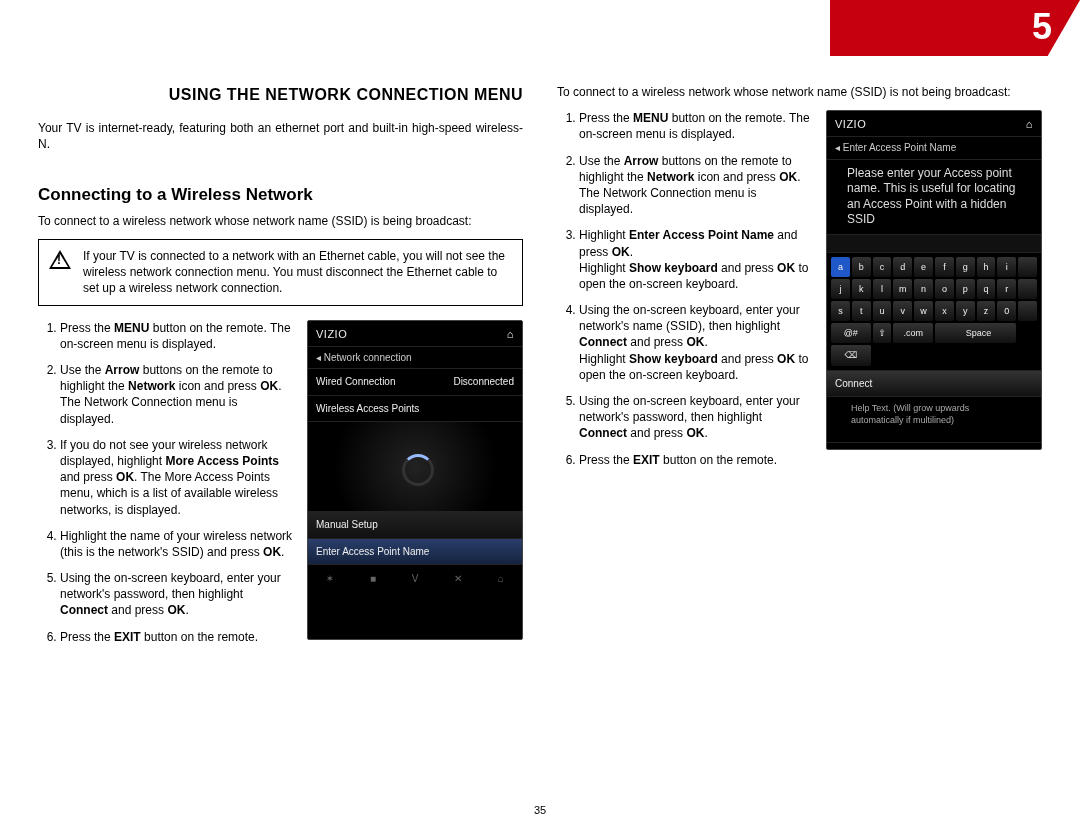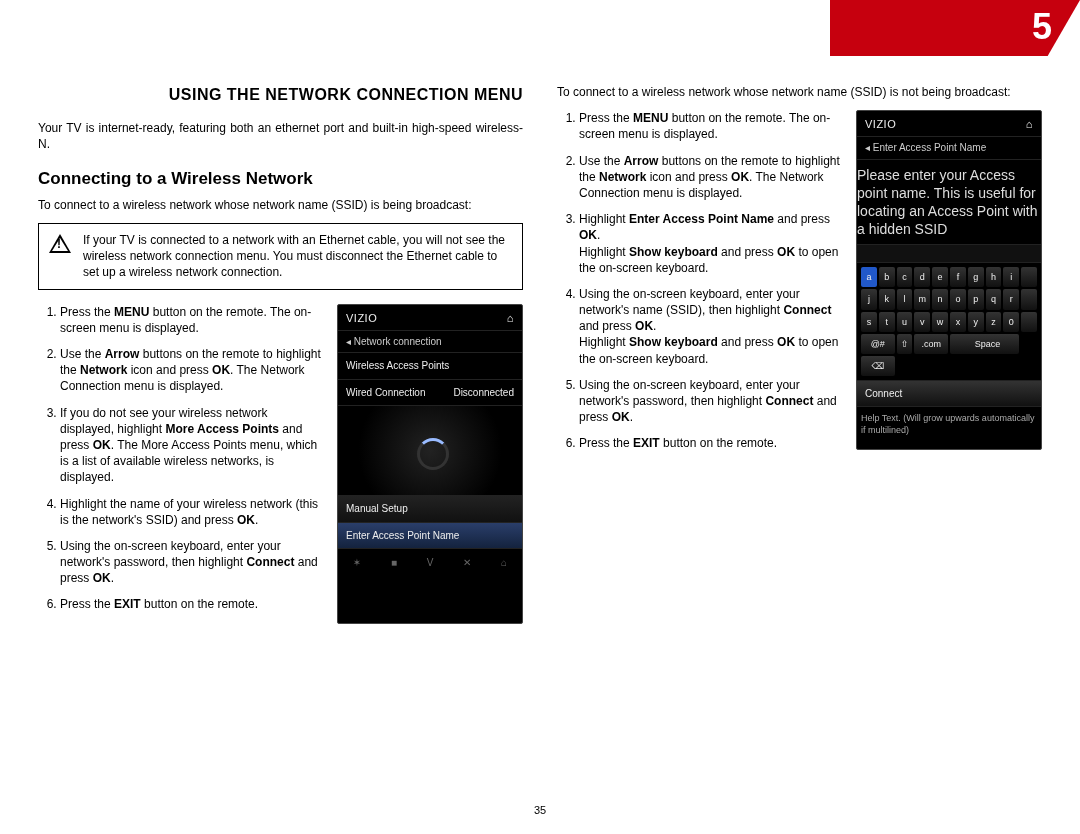--- a/index.html
+++ b/index.html
@@ -38,21 +38,21 @@
   .col {
     width: 490px;
     line-height: 1.35;
   }
   h1 {
     font-size: 16px; font-weight: bold;
     letter-spacing: 0.5px;
     margin-bottom: 14px;
     text-align: right;
   }
-  .intro { text-align: justify; margin-bottom: 16px; }
+  .intro { text-align: justify; margin-bottom: 32px; }
   .subhead { font-weight: bold; margin-bottom: 6px; font-size: 17px; }
   .lead { text-align: justify; margin-bottom: 10px; }
   .warning-box {
     border: 1.5px solid #000;
     padding: 8px 12px 8px 44px;
     position: relative;
     margin-bottom: 14px;
     line-height: 1.35;
   }
   .warning-box .tri {
@@ -73,21 +73,21 @@
   .warning-box .bang {
     position: absolute; left: 18px; top: 12px;
     font-size: 12px; font-weight: bold; color: #000;
   }
   .steps-row { display: flex; gap: 14px; }
   .steps-text { flex: 1; }
   ol.steps { list-style: decimal; padding-left: 22px; }
   ol.steps li { margin-bottom: 10px; line-height: 1.35; }
   ol.steps li .para { display: block; }
   .screenshot {
-    width: 186px; flex-shrink: 0;
+    width: 216px; flex-shrink: 0;
     background: #000;
     border: 1px solid #444;
     border-radius: 2px;
     overflow: hidden;
     color: #eee;
     font-size: 10px;
   }
   .ss-header {
     padding: 6px 8px 4px 8px;
     display: flex; justify-content: space-between; align-items: center;
@@ -114,41 +114,41 @@
     padding: 6px 8px; border-top: 1px solid #222; font-size: 10px;
     background: linear-gradient(#222,#111);
   }
   .ss-item.sel { background: linear-gradient(#2a3e6a,#14233e); }
   .ss-footer {
     height: 28px; border-top: 1px solid #222;
     display: flex; justify-content: space-around; align-items: center;
     font-size: 10px; color: #666;
   }
   .ss-keyboard .ss-hint {
-    padding: 6px 0; font-size: 14px; color: #ddd; line-height: 1.3;
+    padding: 6px 20px; font-size: 12px; color: #ddd; line-height: 1.3;
     border-top: 1px solid #222;
   }
   .kb {
     display: grid; grid-template-columns: repeat(10,1fr);
     gap: 2px; padding: 4px; border-top: 1px solid #222;
   }
   .kb span {
     background: linear-gradient(#333,#111);
     text-align: center; padding: 4px 0; font-size: 9px; border-radius: 2px;
   }
   .kb span.hl { background: #2158c9; }
   .kb span.wide2 { grid-column: span 2; }
   .kb span.wide4 { grid-column: span 4; padding-left: 6px; }
   .ss-connect {
     padding: 6px 8px; border-top: 1px solid #222;
     background: linear-gradient(#333,#111);
     font-size: 10px;
   }
   .ss-help {
-    padding: 6px 4px; font-size: 9px; color: #aaa; line-height: 1.3;
+    padding: 6px 24px; font-size: 9px; color: #aaa; line-height: 1.3;
     border-top: 1px solid #222; min-height: 46px;
   }
   .page-num {
     position: absolute; bottom: 18px; left: 50%; transform: translateX(-50%);
     font-size: 11px;
   }
 </style>
 </head>
 <body>
 
@@ -182,26 +182,26 @@
           </ol>
       </div>
 
       <div class="screenshot" style="height:320px">
         <div class="ss-header">
           <span>VIZIO</span>
           <span>⌂</span>
         </div>
         <div class="ss-sub"><span>◂ </span><span>Network connection</span></div>
         <div class="ss-row">
-            <span>Wireless Access Points</span>
-          </div>
-        <div class="ss-row">
           <span>Wired Connection</span>
           <span>Disconnected</span>
         </div>
+        <div class="ss-row">
+            <span>Wireless Access Points</span>
+          </div>
         <div class="ss-spinner"></div>
         <div class="ss-item">Manual Setup</div>
         <div class="ss-item sel">Enter Access Point Name</div>
         <div class="ss-footer" id="ss1-footer">
             <span>✶</span>
             <span>■</span>
             <span>V</span>
             <span>✕</span>
             <span>⌂</span>
           </div>

